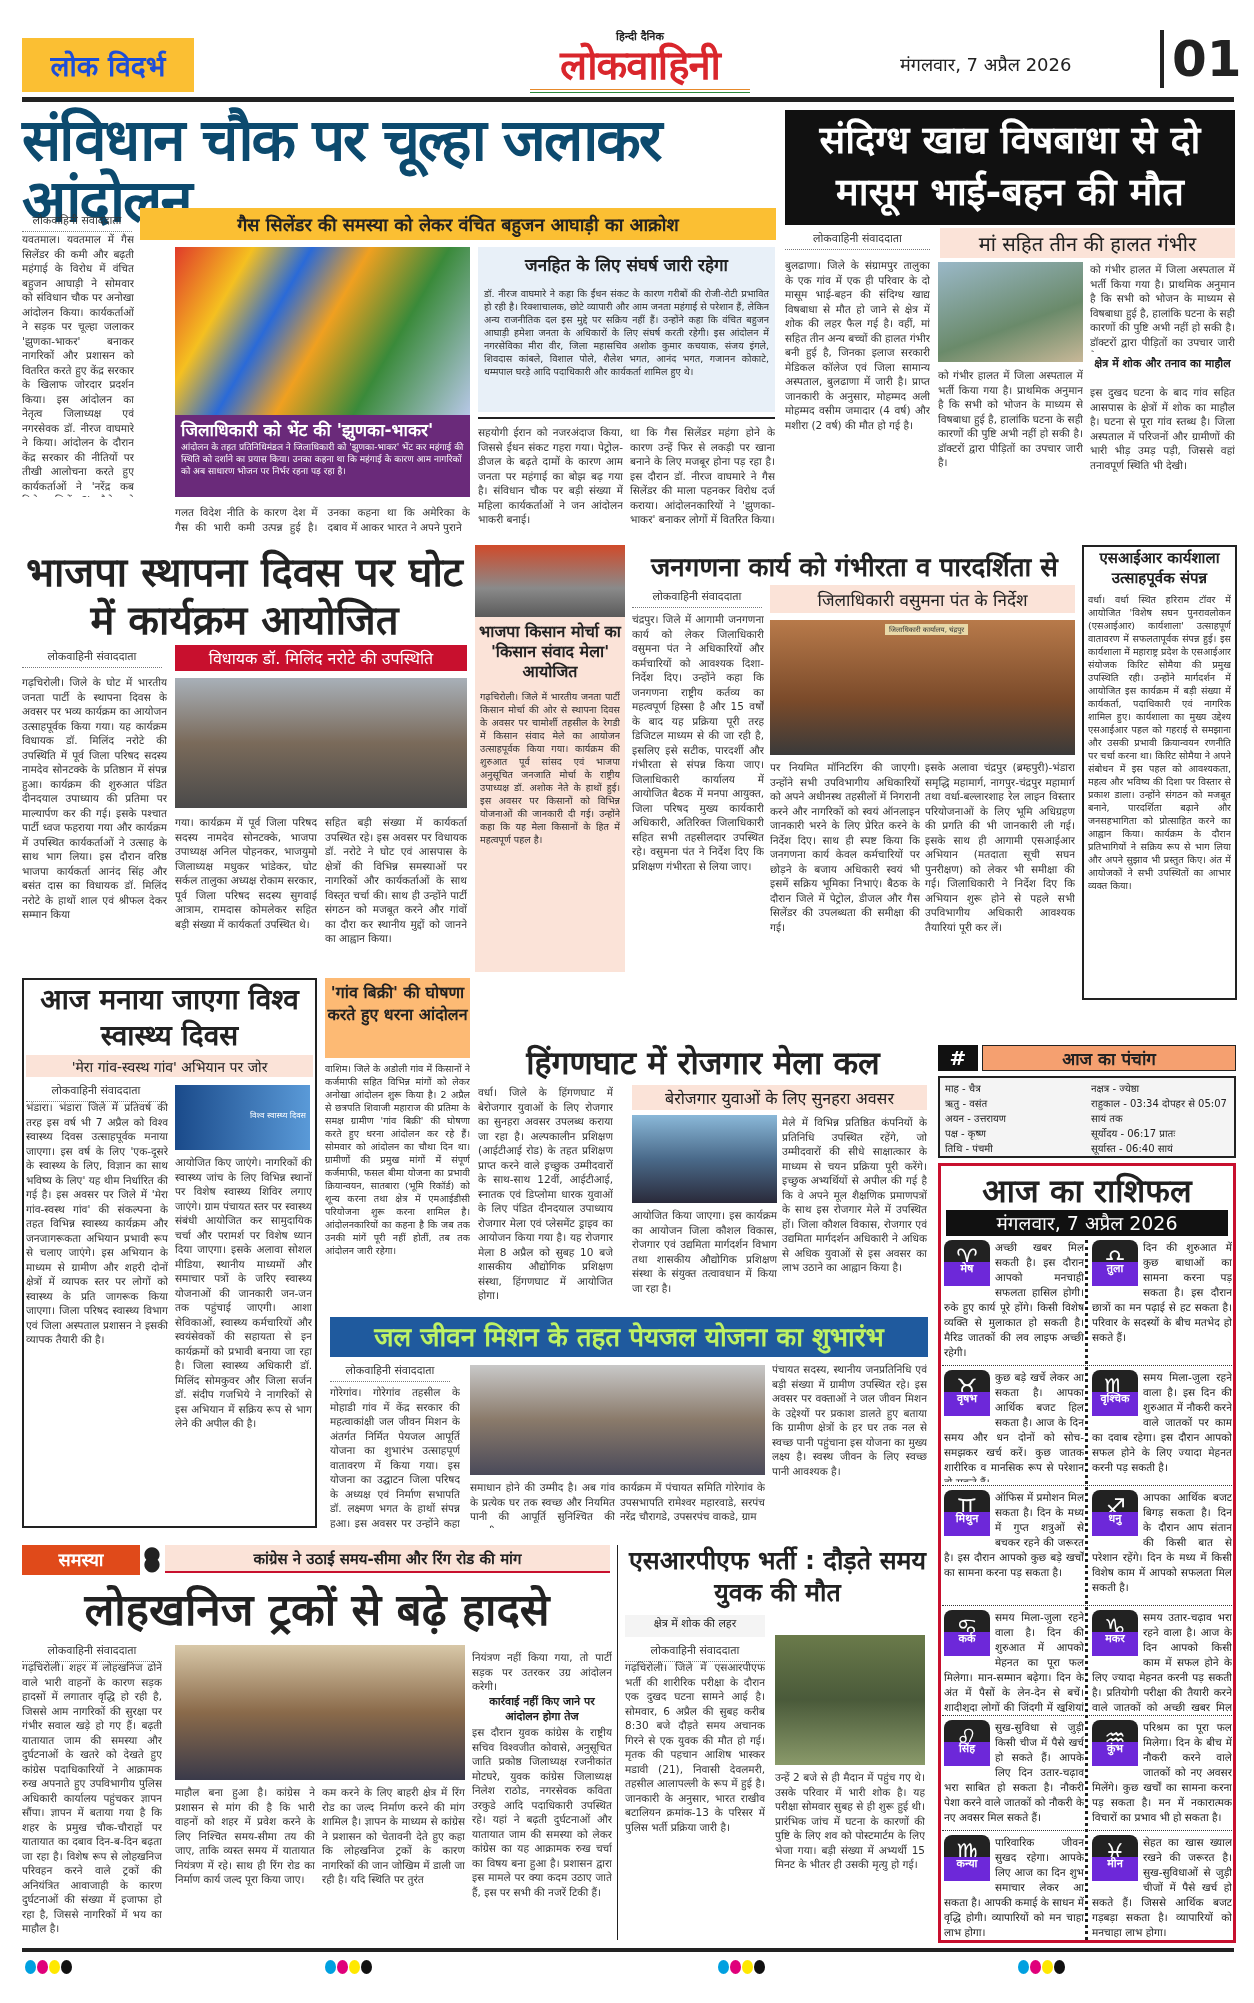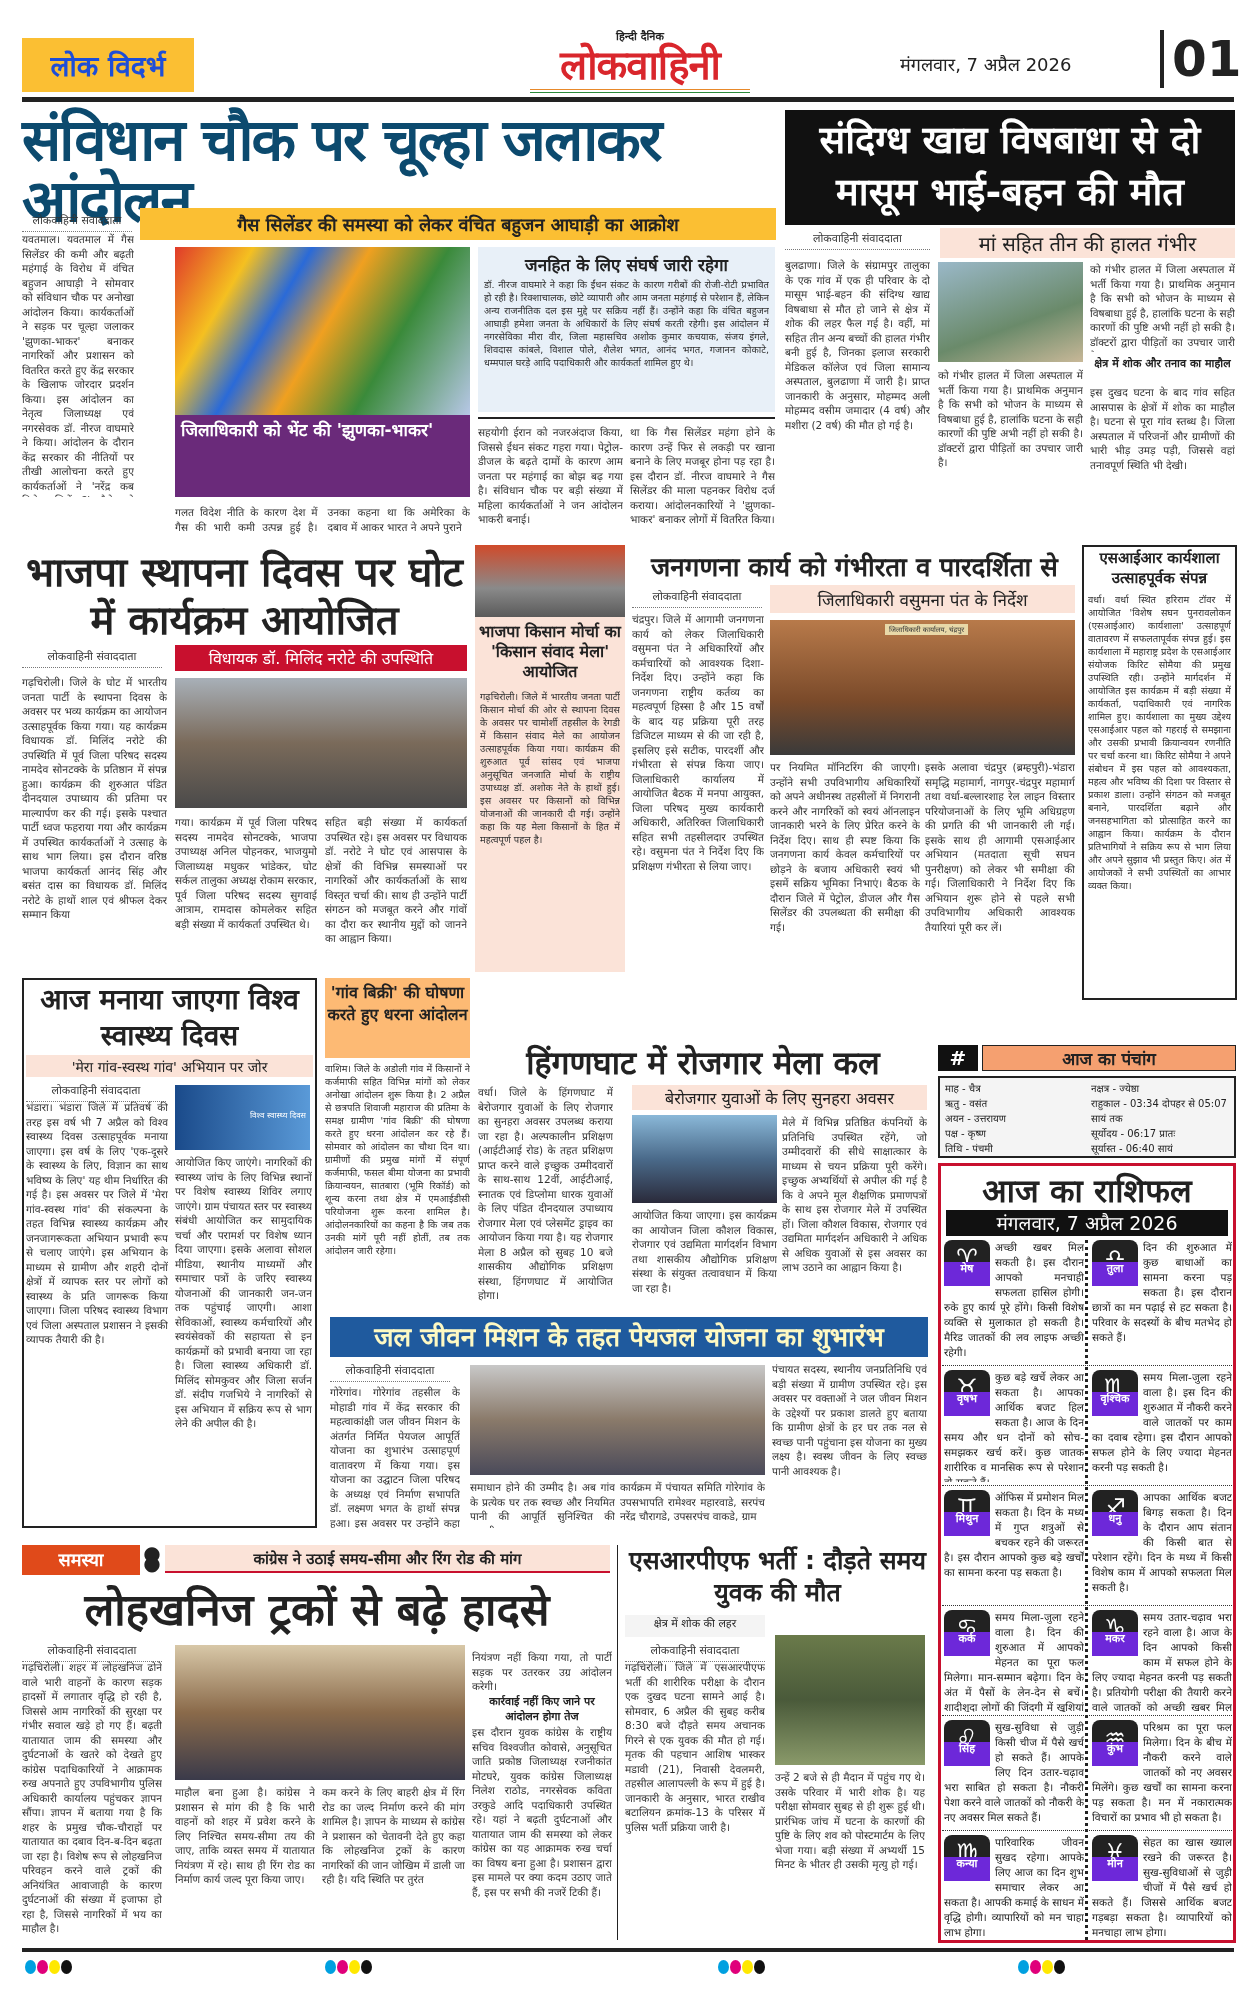--- a/index.html
+++ b/index.html
@@ -14,21 +14,21 @@
 .pg-num{left:1160px;top:30px;font-size:50px;font-weight:bold;border-left:4px solid #222;padding-left:8px;line-height:58px}
 .hdr-rule{left:22px;top:97px;width:1212px;height:5px;background:#222}
 .h1{font-weight:900;color:#0c4a6e;line-height:1.05}
 .kicker{background:#fbbf33;font-size:22px;font-weight:bold;color:#222;display:flex;align-items:center;justify-content:center}
 .byline{font-size:11px;color:#333;border-bottom:1px dotted #777;padding-bottom:4px;text-align:center}
 .col-text{font-size:10.5px;line-height:14.5px;color:#333;text-align:justify;overflow:hidden}
 .photo{background:linear-gradient(135deg,#8a6a4a,#c9a27a 40%,#5d7a4a 70%,#d8c8a8);overflow:hidden}
 .purple{background:#6a2a7a;color:#fff}
 .pink-bg{background:#fbe3d8}
 .cream{background:#fdba74}
-.blue-band{background:#1f5a9e;color:#fef9c3}
+.blue-band{background:#1f5a9e;color:#bef264}
 .red-band{background:#c8102e;color:#fff}
 .box{border:2px solid #222}
 .rashi-box{border:3px solid #c8102e}
 .rashi{position:absolute;font-size:10.5px;line-height:15px;color:#222;text-align:justify;overflow:hidden}
 .rashi .ic{float:left;width:46px;height:46px;background:#222;border-radius:8px;margin:0 5px 2px 0;position:relative;color:#fff;font-size:24px;text-align:center;line-height:36px}
 .rashi .ic span{position:absolute;left:0;right:0;bottom:0;height:24px;background:#6d28d9;font-size:11px;line-height:14px;font-weight:bold}
 .dotv{position:absolute;border-left:3px dotted #222}
 .doth{position:absolute;border-top:1px dotted #333}
 .cmyk{position:absolute;top:1960px;display:flex;gap:1px}
 .cmyk i{display:block;width:11px;height:14px;border-radius:50%}
@@ -46,24 +46,25 @@
 <div class="abs pg-num">01</div>
 <div class="abs hdr-rule"></div>
 
 <div class="abs h1" style="left:22px;top:110px;width:750px;font-size:58px;letter-spacing:-2px">संविधान चौक पर चूल्हा जलाकर आंदोलन</div>
 <div class="abs byline" style="left:22px;top:212px;width:110px">लोकवाहिनी संवाददाता</div>
 <div class="abs kicker" style="left:140px;top:208px;width:636px;height:32px;font-size:18px">गैस सिलेंडर की समस्या को लेकर वंचित बहुजन आघाड़ी का आक्रोश</div>
 <div class="abs col-text" style="left:22px;top:232px;width:112px;height:265px">यवतमाल। यवतमाल में गैस सिलेंडर की कमी और बढ़ती महंगाई के विरोध में वंचित बहुजन आघाड़ी ने सोमवार को संविधान चौक पर अनोखा आंदोलन किया। कार्यकर्ताओं ने सड़क पर चूल्हा जलाकर 'झुणका-भाकर' बनाकर नागरिकों और प्रशासन को वितरित करते हुए केंद्र सरकार के खिलाफ जोरदार प्रदर्शन किया। इस आंदोलन का नेतृत्व जिलाध्यक्ष एवं नगरसेवक डॉ. नीरज वाघमारे ने किया। आंदोलन के दौरान केंद्र सरकार की नीतियों पर तीखी आलोचना करते हुए कार्यकर्ताओं ने 'नरेंद्र कब मिलेगा सिलेंडर?' जैसे नारे लगाए और नरेंद्र मोदी के नेतृत्व वाली सरकार के खिलाफ आक्रोश व्यक्त किया। आंदोलनकारियों ने आरोप लगाया कि</div>
 <div class="abs photo" style="left:175px;top:247px;width:295px;height:170px;background:linear-gradient(120deg,#e03a2a 0,#f5c020 20%,#2a6ad8 35%,#f0a020 50%,#3a8a3a 70%,#b8c8e8 100%)"></div>
 <div class="abs purple" style="left:175px;top:415px;width:295px;height:82px;padding:4px 6px">
   <div style="font-size:17px;font-weight:bold;line-height:22px">जिलाधिकारी को भेंट की 'झुणका-भाकर'</div>
+  <div style="font-size:9px;line-height:12px">आंदोलन के तहत प्रतिनिधिमंडल ने जिलाधिकारी को 'झुणका-भाकर' भेंट कर महंगाई की स्थिति को दर्शाने का प्रयास किया। उनका कहना था कि महंगाई के कारण आम नागरिकों को अब साधारण भोजन पर निर्भर रहना पड़ रहा है।</div>
 </div>
 <div class="abs col-text" style="left:175px;top:505px;width:295px;height:40px;column-count:2;column-gap:10px">गलत विदेश नीति के कारण देश में गैस की भारी कमी उत्पन्न हुई है। उनका कहना था कि अमेरिका के दबाव में आकर भारत ने अपने पुराने</div>
 <div class="abs" style="left:478px;top:247px;width:297px;height:165px;background:#e8f0f8;padding:6px">
-  <div style="font-size:17px;font-weight:bold;text-align:center;margin-bottom:2px">जनहित के लिए संघर्ष जारी रहेगा</div>
+  <div style="font-size:17px;font-weight:bold;text-align:center;margin-bottom:11px">जनहित के लिए संघर्ष जारी रहेगा</div>
   <div class="col-text" style="font-size:9.5px;line-height:13px;height:125px">डॉ. नीरज वाघमारे ने कहा कि ईंधन संकट के कारण गरीबों की रोजी-रोटी प्रभावित हो रही है। रिक्शाचालक, छोटे व्यापारी और आम जनता महंगाई से परेशान हैं, लेकिन अन्य राजनीतिक दल इस मुद्दे पर सक्रिय नहीं हैं। उन्होंने कहा कि वंचित बहुजन आघाड़ी हमेशा जनता के अधिकारों के लिए संघर्ष करती रहेगी। इस आंदोलन में नगरसेविका मीरा वीर, जिला महासचिव अशोक कुमार कचयाक, संजय इंगले, शिवदास कांबले, विशाल पोले, शैलेश भगत, आनंद भगत, गजानन कोकाटे, धम्मपाल घरड़े आदि पदाधिकारी और कार्यकर्ता शामिल हुए थे।</div>
 </div>
 <div class="abs" style="left:478px;top:417px;width:297px;height:2px;background:#222"></div>
 <div class="abs col-text" style="left:478px;top:425px;width:145px;height:120px">सहयोगी ईरान को नजरअंदाज किया, जिससे ईंधन संकट गहरा गया। पेट्रोल-डीजल के बढ़ते दामों के कारण आम जनता पर महंगाई का बोझ बढ़ गया है। संविधान चौक पर बड़ी संख्या में महिला कार्यकर्ताओं ने जन आंदोलन भाकरी बनाई।</div>
 <div class="abs col-text" style="left:630px;top:425px;width:145px;height:120px">था कि गैस सिलेंडर महंगा होने के कारण उन्हें फिर से लकड़ी पर खाना बनाने के लिए मजबूर होना पड़ रहा है। इस दौरान डॉ. नीरज वाघमारे ने गैस सिलेंडर की माला पहनकर विरोध दर्ज कराया। आंदोलनकारियों ने 'झुणका-भाकर' बनाकर लोगों में वितरित किया।</div>
 
 <div class="abs" style="left:785px;top:110px;width:450px;height:115px;background:#111;color:#fff;font-size:38px;font-weight:bold;line-height:52px;text-align:center;padding-top:4px">संदिग्ध खाद्य विषबाधा से दो मासूम भाई-बहन की मौत</div>
 <div class="abs byline" style="left:785px;top:230px;width:145px">लोकवाहिनी संवाददाता</div>
 <div class="abs pink-bg" style="left:940px;top:228px;width:295px;height:30px;font-size:20px;display:flex;align-items:center;justify-content:center">मां सहित तीन की हालत गंभीर</div>
 <div class="abs col-text" style="left:785px;top:258px;width:145px;height:285px">बुलढाणा। जिले के संग्रामपुर तालुका के एक गांव में एक ही परिवार के दो मासूम भाई-बहन की संदिग्ध खाद्य विषबाधा से मौत हो जाने से क्षेत्र में शोक की लहर फैल गई है। वहीं, मां सहित तीन अन्य बच्चों की हालत गंभीर बनी हुई है, जिनका इलाज सरकारी मेडिकल कॉलेज एवं जिला सामान्य अस्पताल, बुलढाणा में जारी है। प्राप्त जानकारी के अनुसार, मोहम्मद अली मोहम्मद वसीम जमादार (4 वर्ष) और मशीरा (2 वर्ष) की मौत हो गई है।</div>

